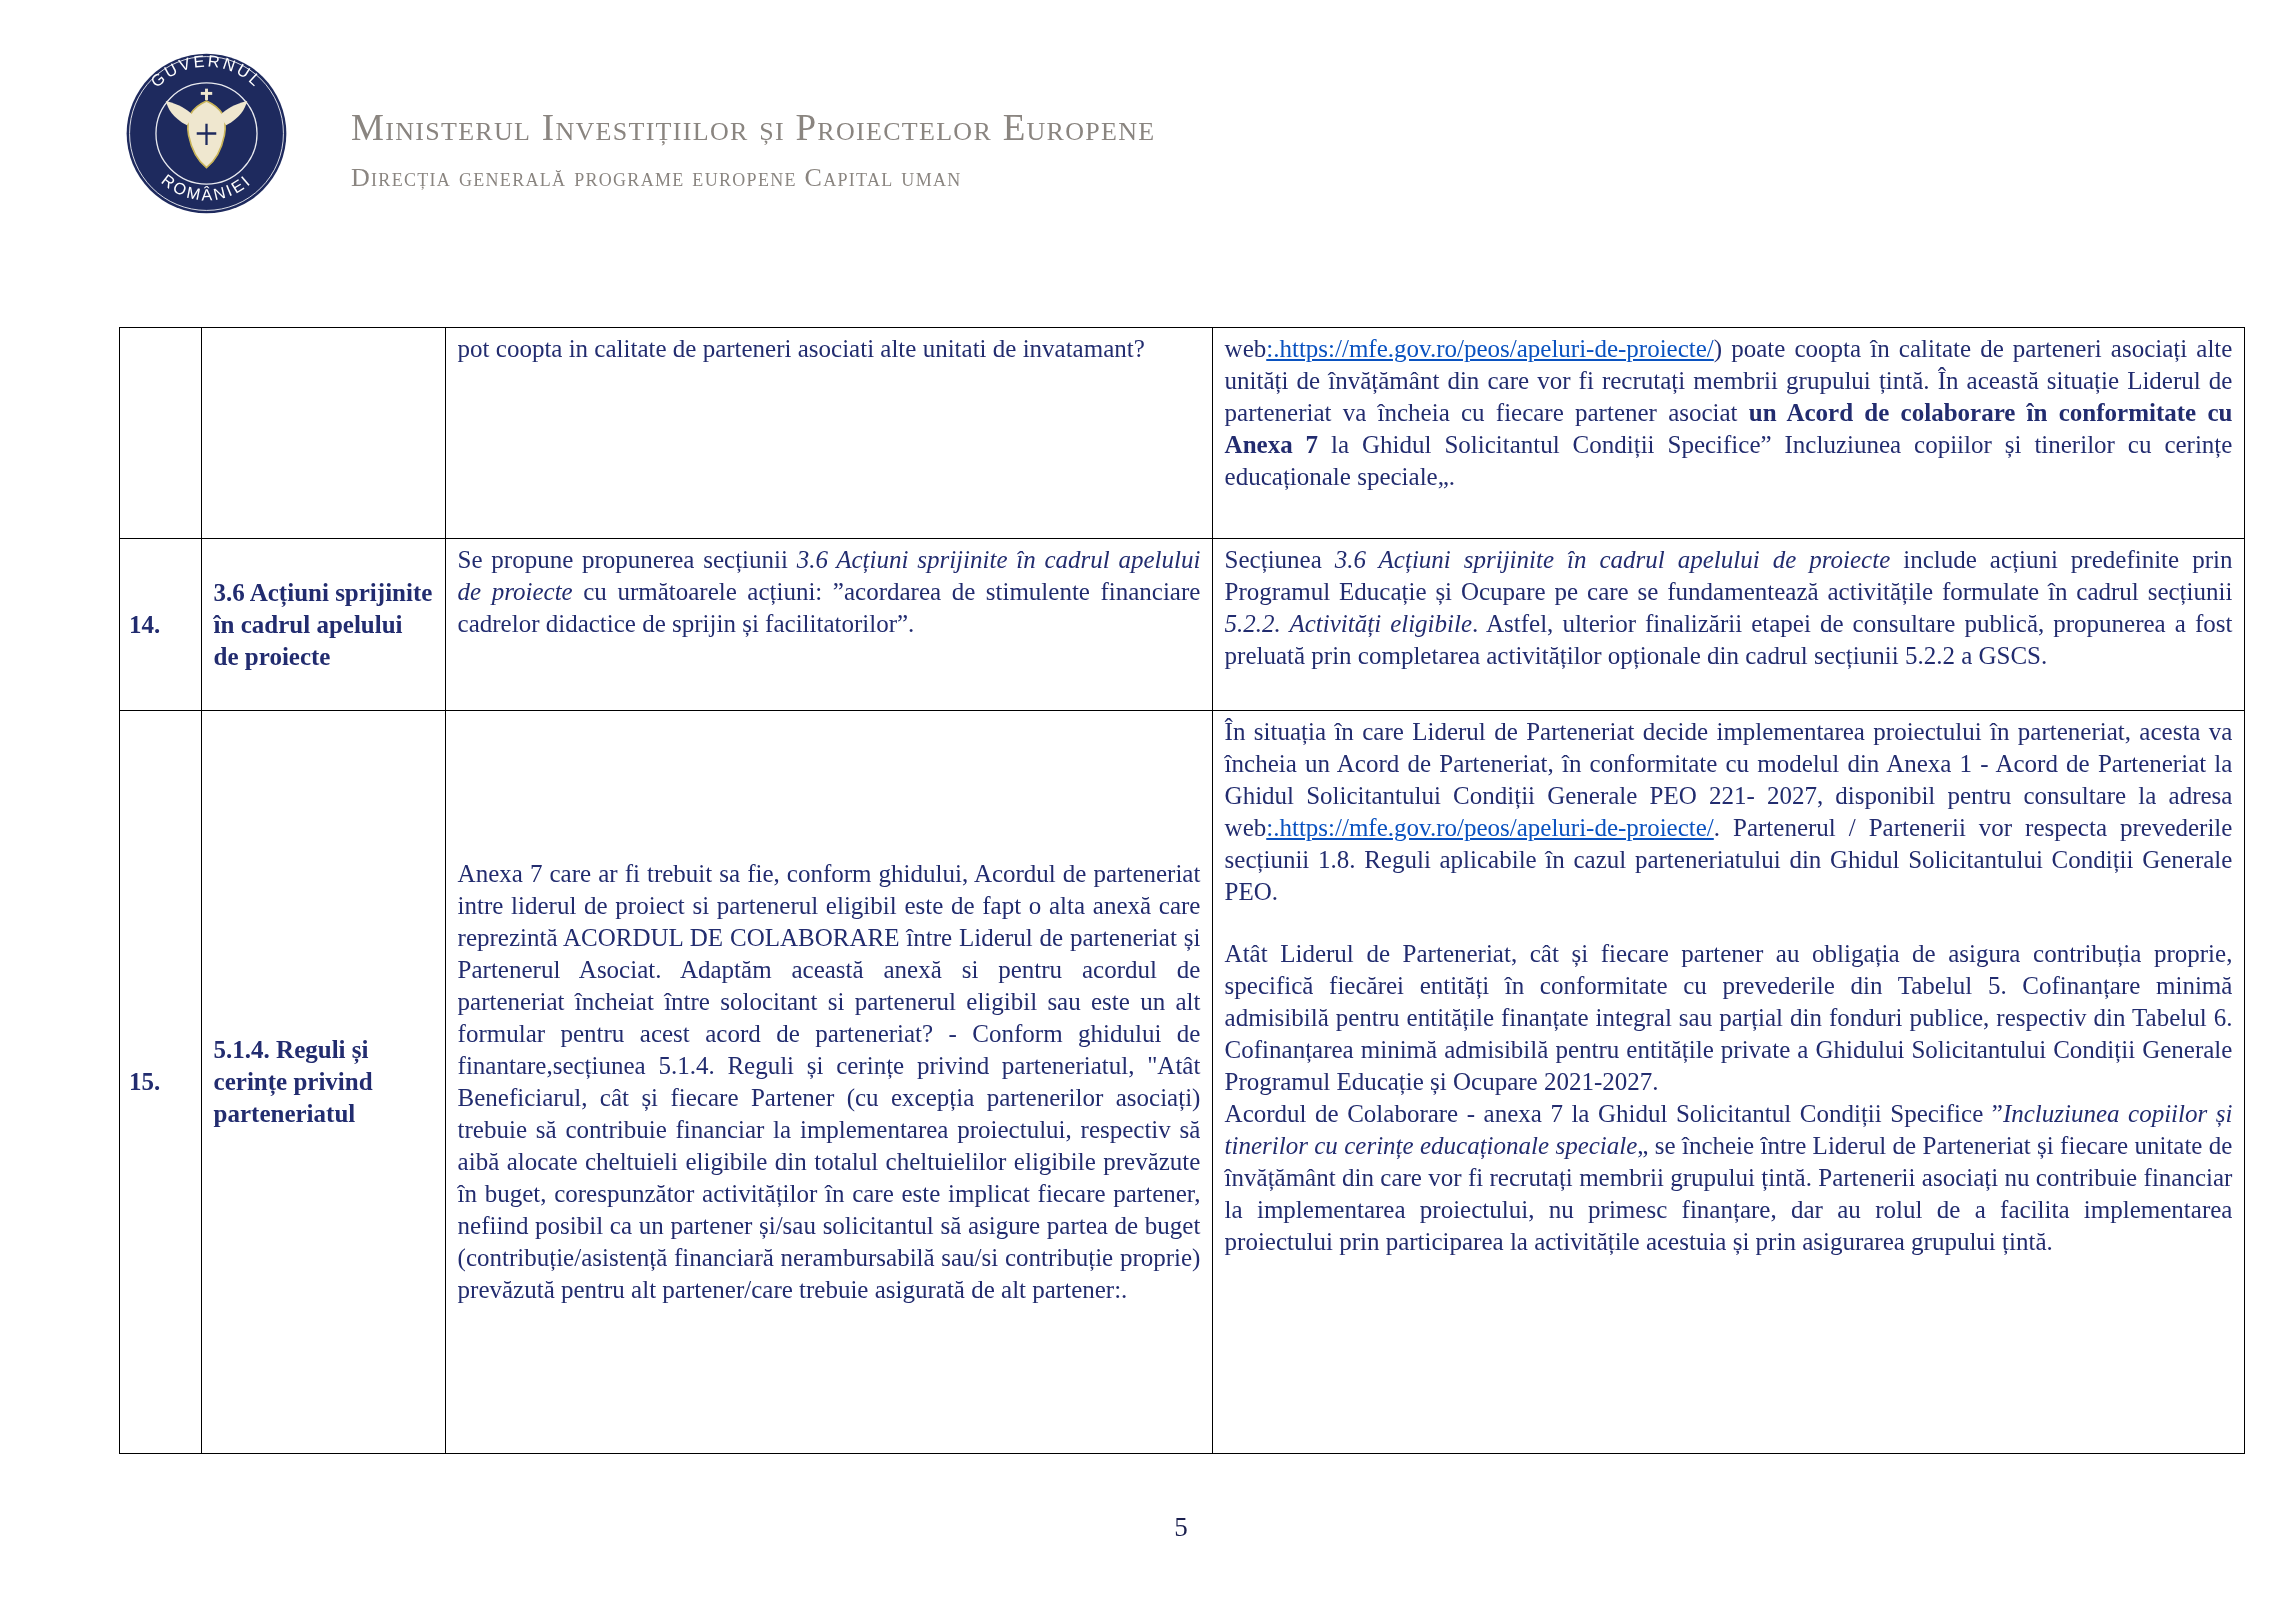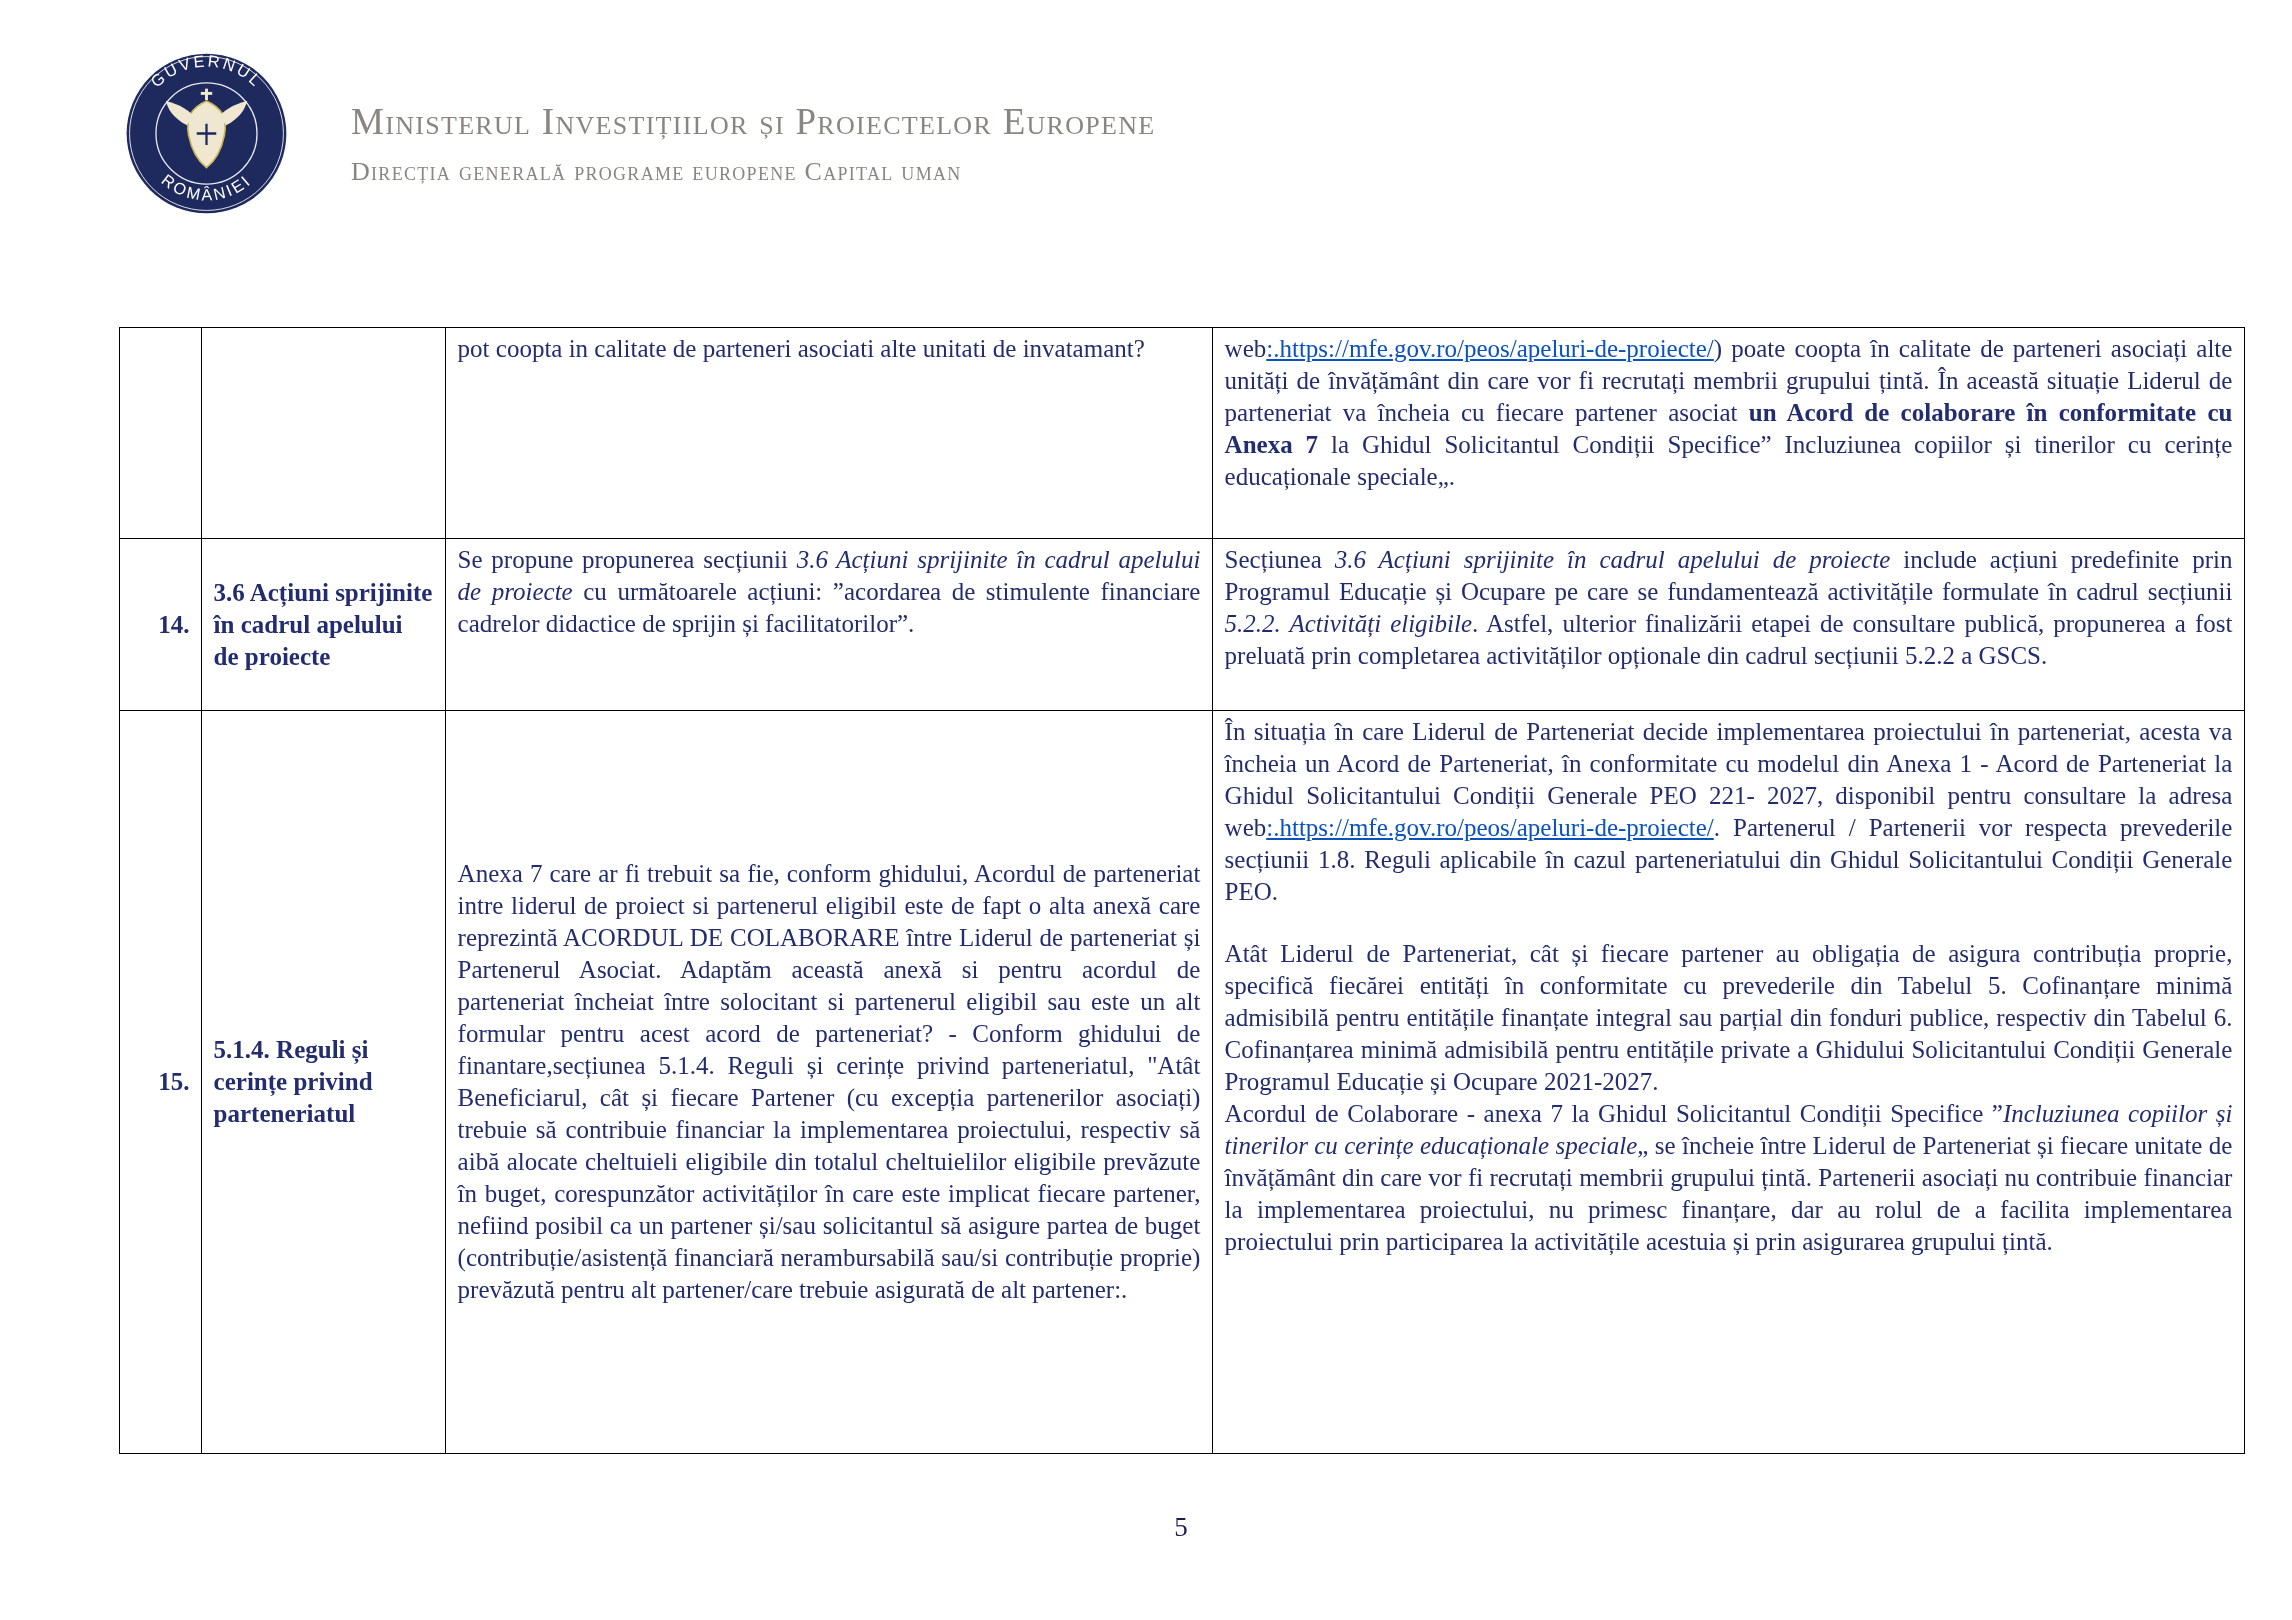--- a/index.html
+++ b/index.html
@@ -12,21 +12,21 @@
     position: relative;
     width: 2293px;
     height: 1620px;
     background: #ffffff;
     overflow: hidden;
   }
 
   
   .doc-header { position: absolute; left: 0; top: 0; width: 2293px; height: 269px; }
   .logo-wrap { position: absolute; left: 125px; top: 52px; width: 163px; height: 163px; }
-  .titles { position: absolute; left: 351px; top: 100px; }
+  .titles { position: absolute; left: 351px; top: 106px; }
   .ministry-title {
     font-variant: small-caps;
     font-size: 37px;
     letter-spacing: 1.3px;
     color: #8a8580;
   }
   .ministry-subtitle {
     font-variant: small-caps;
     font-size: 26px;
     letter-spacing: 1.3px;
@@ -48,21 +48,21 @@
     vertical-align: top;
     padding: 4.5px 11.6px;
     color: #222c6f;
     font-size: 25px;
     line-height: 32px;
     text-align: justify;
     overflow: hidden;
   }
   .doc-table td.num {
     vertical-align: middle;
-    text-align: right;
+    text-align: left;
     font-weight: bold;
     padding-left: 9px;
   }
   .doc-table td.section {
     vertical-align: middle;
     text-align: left;
     font-weight: bold;
   }
   .doc-table td.vmid { vertical-align: middle; }
   .par { margin: 0; }

